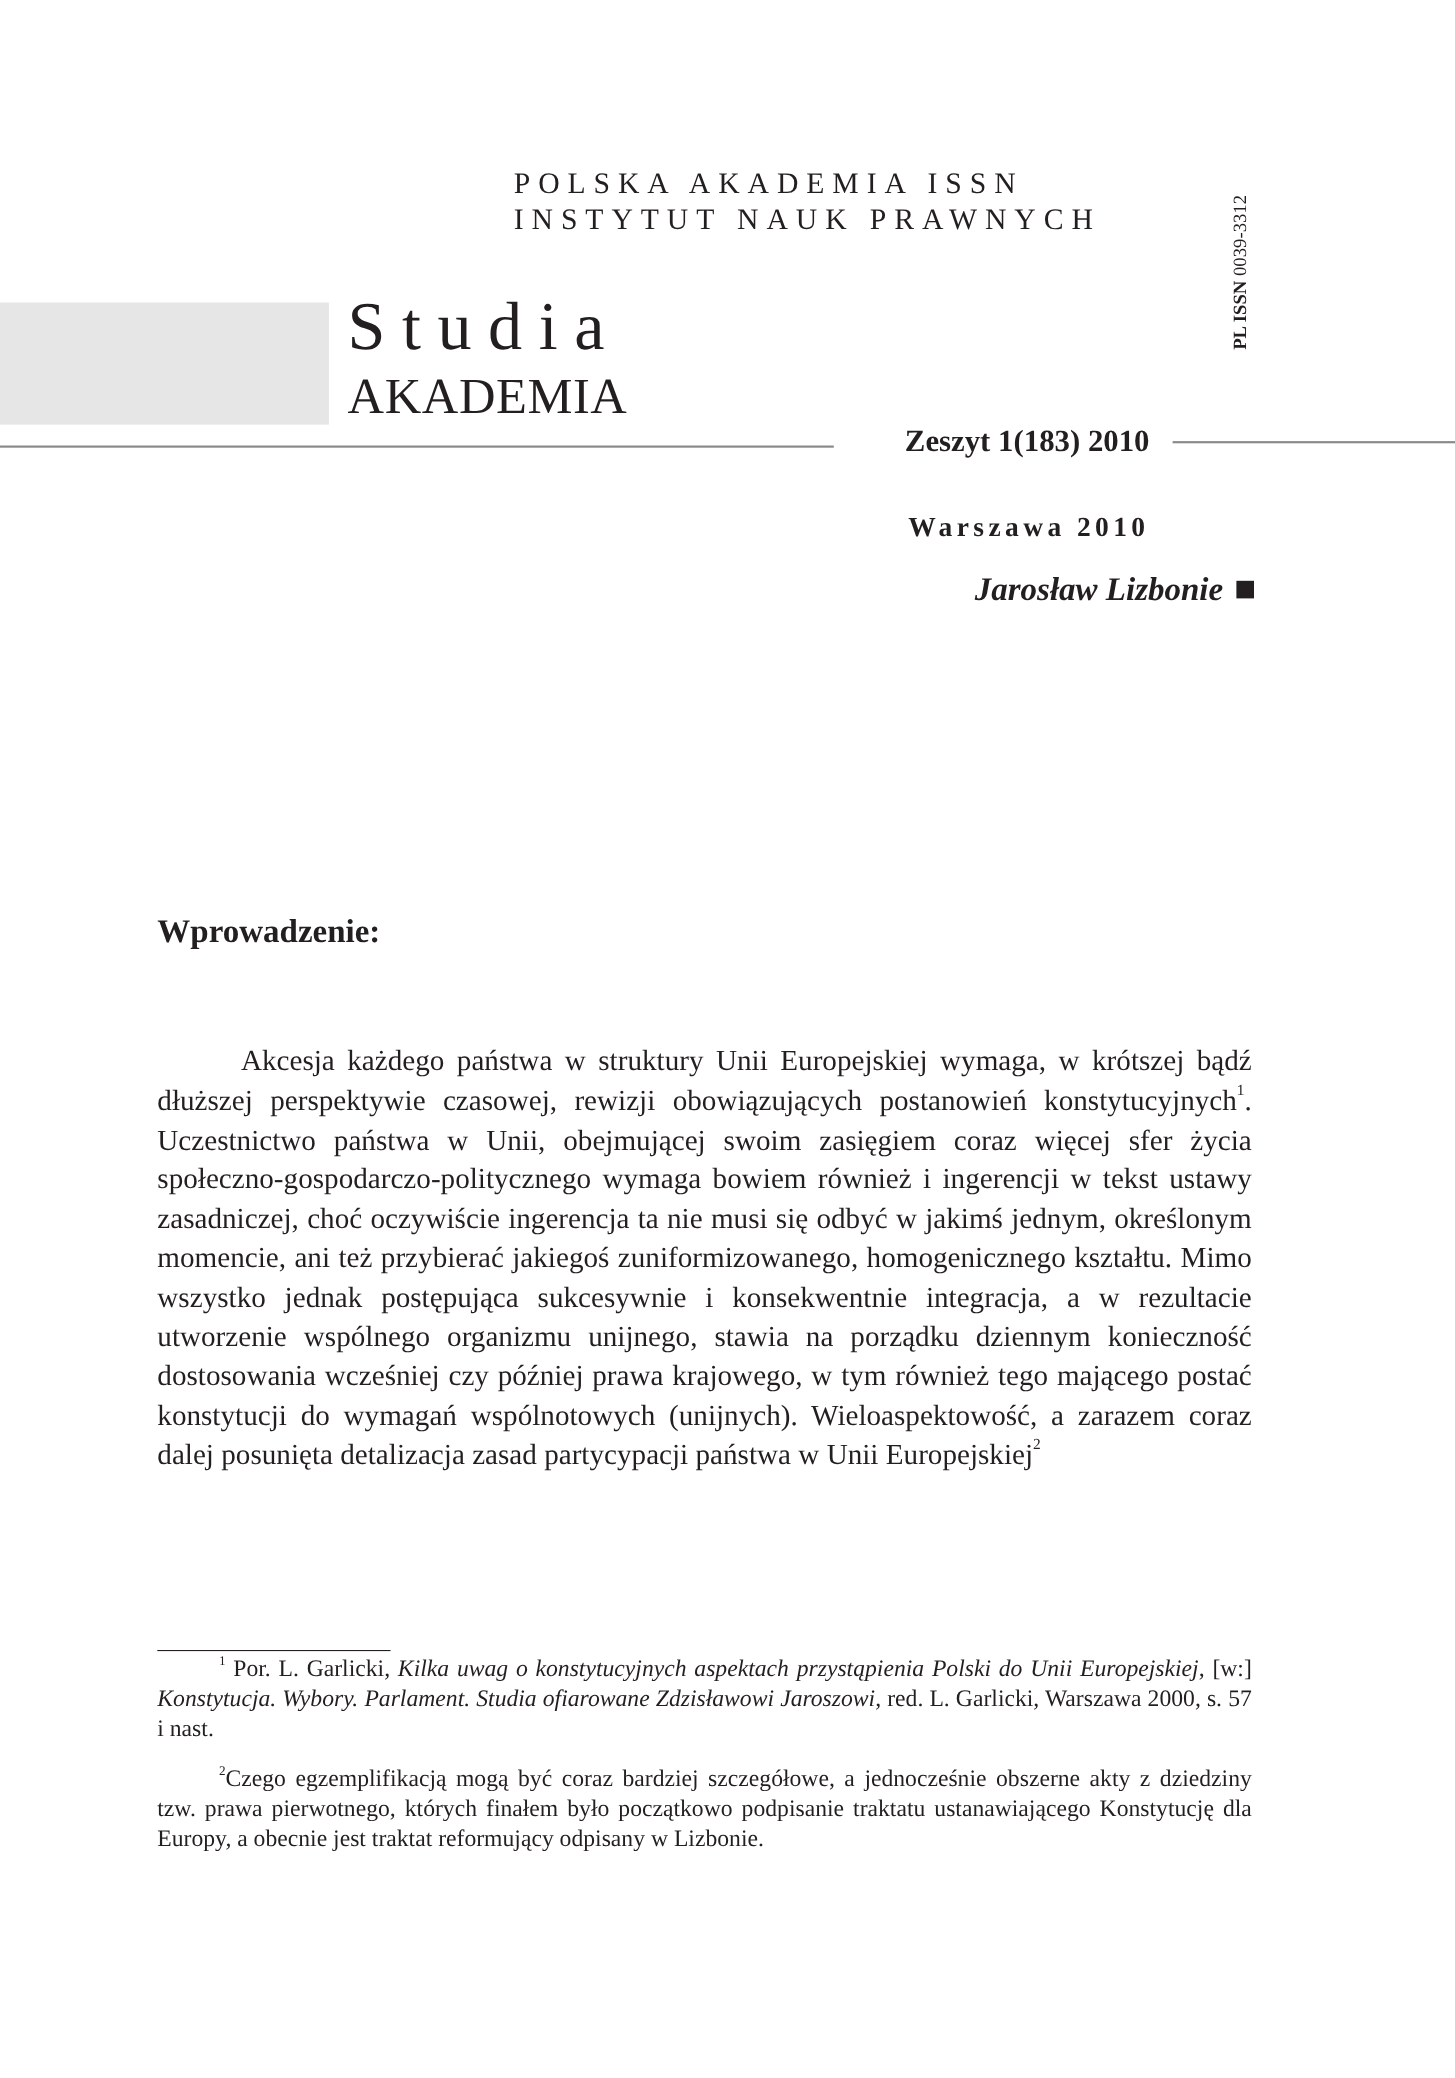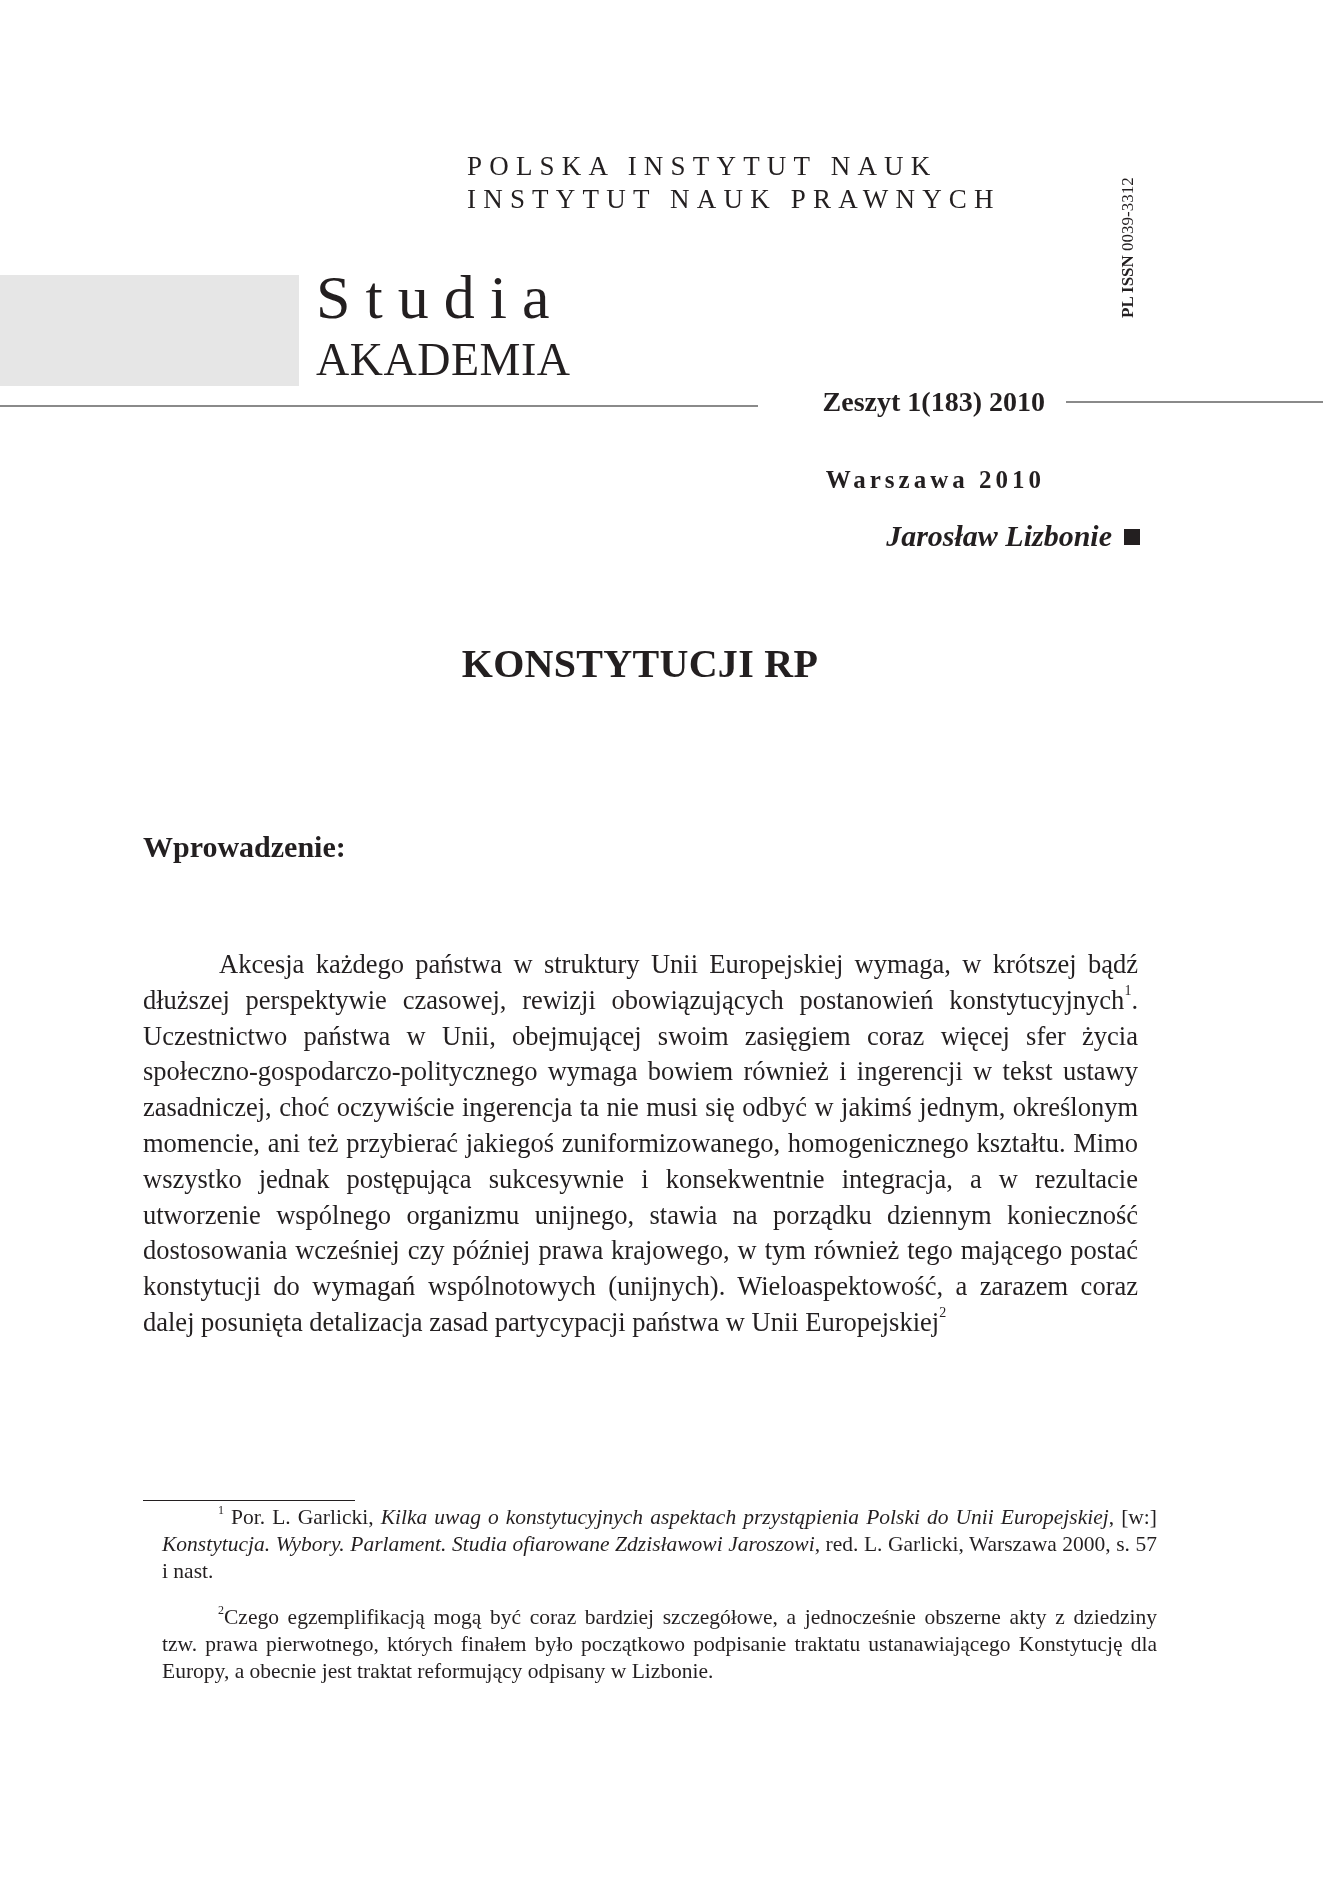--- a/index.html
+++ b/index.html
@@ -30,48 +30,47 @@
   .title { left: 140px; top: 640px; width: 1000px; text-align: center; font-size: 40px; font-weight: bold; line-height: 48px; letter-spacing: 0.3px; }
 
   .section { left: 143px; top: 828px; font-size: 30px; font-weight: bold; line-height: 38px; white-space: nowrap; }
 
   .body { left: 143px; top: 947px; width: 995px; font-size: 26.5px; line-height: 35.8px; text-align: justify; }
   .body p { margin: 0; text-indent: 76px; }
   .body sup, .fn sup { font-size: 14px; vertical-align: 14px; line-height: 0; }
 
   .fn-rule { left: 143px; top: 1500px; width: 212px; height: 0; border-top: 1.5px solid #231f20; }
 
-  .fn { left: 143px; width: 995px; font-size: 21.5px; line-height: 27px; text-align: justify; margin-left: 19px; }
+  .fn { left: 143px; width: 995px; font-size: 21.5px; line-height: 27px; text-align: justify; }
   .fn p { margin: 0; text-indent: 56px; }
   .fn1 { top: 1504px; }
   .fn2 { top: 1604px; }
   .fn sup { font-size: 12px; vertical-align: 10px; }
 </style>
 </head>
 <body>
 
-<div class="abs inst inst1">POLSKA INSTYTUT NAUK</div>
+<div class="abs inst inst1">POLSKA AKADEMIA ISSN</div>
 <div class="abs inst inst2">INSTYTUT NAUK PRAWNYCH</div>
 
 <div class="abs issn"><b>PL ISSN</b> <span>0039-3312</span></div>
 
 <div class="abs grayblock"></div>
 <div class="abs studia">Studia</div>
 <div class="abs prawnicze">AKADEMIA</div>
 
 <div class="abs rule-left"></div>
 <div class="abs rule-right"></div>
 
 <div class="abs zeszyt">Zeszyt 1(183) 2010</div>
 <div class="abs warszawa">Warszawa 2010</div>
 
 <div class="abs author"><span>Jarosław Lizbonie</span><span class="author-square"></span></div>
 
 <div class="abs title">
-  <div>KONSTYTUCJI RP</div>
 </div>
 
 <div class="abs section">
   <div>Wprowadzenie:</div>
 </div>
 
 <div class="abs body">
   <p><span>Akcesja każdego państwa w struktury Unii Europejskiej wymaga, w krótszej bądź dłuższej perspektywie czasowej, rewizji obowiązujących postanowień konstytucyjnych</span><sup>1</sup><span>. Uczestnictwo państwa w Unii, obejmującej swoim zasięgiem coraz więcej sfer życia społeczno-gospodarczo-politycznego wymaga bowiem również i ingerencji w tekst ustawy zasadniczej, choć oczywiście ingerencja ta nie musi się odbyć w jakimś jednym, określonym momencie, ani też przybierać jakiegoś zuniformizowanego, homogenicznego kształtu. Mimo wszystko jednak postępująca sukcesywnie i konsekwentnie integracja, a w rezultacie utworzenie wspólnego organizmu unijnego, stawia na porządku dziennym konieczność dostosowania wcześniej czy później prawa krajowego, w tym również tego mającego postać konstytucji do wymagań wspólnotowych (unijnych). Wieloaspektowość, a zarazem coraz dalej posunięta detalizacja zasad partycypacji państwa w Unii Europejskiej</span><sup>2</sup></p>
 </div>
 

